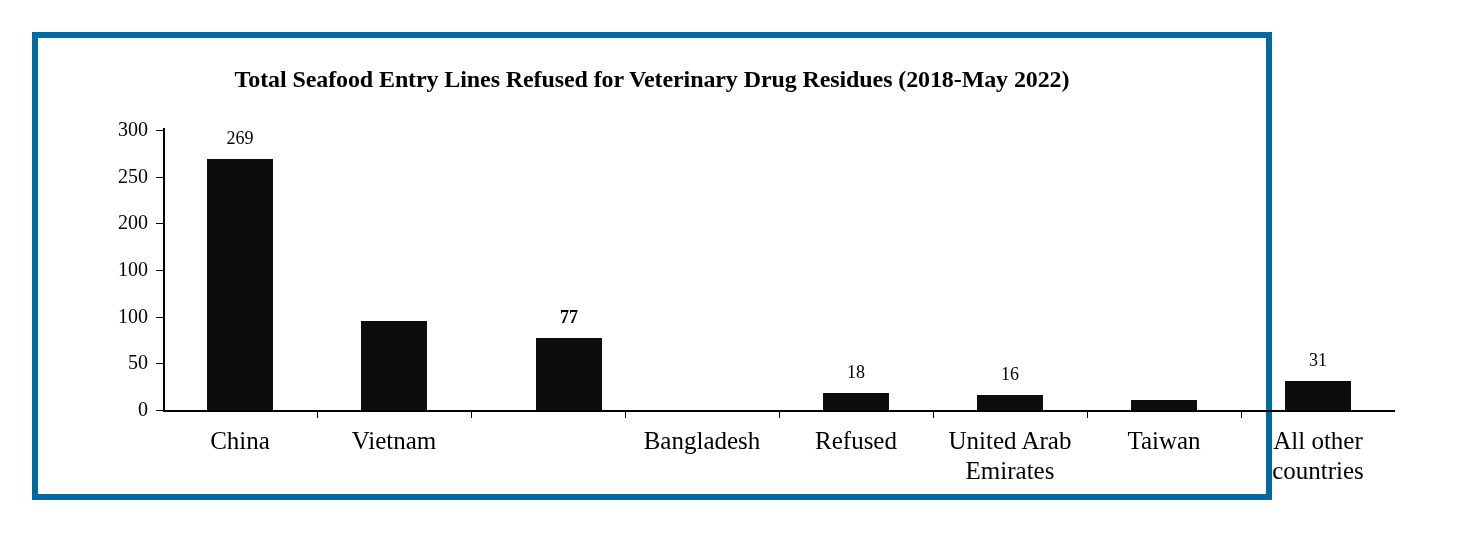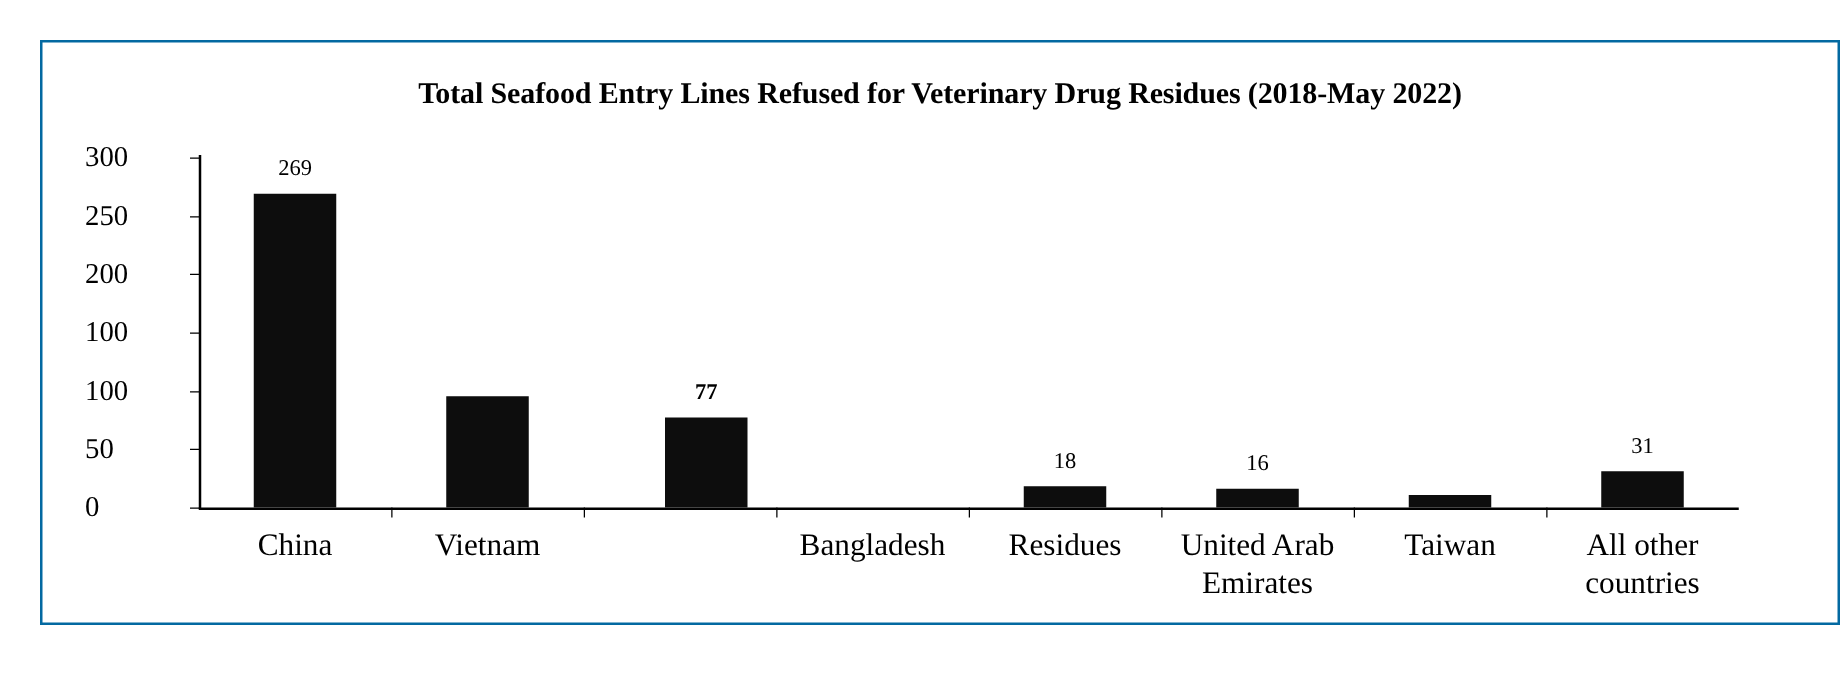--- a/index.html
+++ b/index.html
@@ -12,23 +12,23 @@
     height: 550px;
     font-family: "Liberation Serif", serif;
     color: #000000;
     overflow: hidden;
   }
 
   #figure {
     position: absolute;
     left: 32px;
     top: 32px;
-    width: 1440px;
+    width: 1240px;
     height: 468px;
-    border: 2px solid #0369a1;
+    border: 6px solid #0369a1;
     background: #ffffff;
     box-sizing: border-box;
   }
 
   #chart-title {
     position: absolute;
     left: 0;
     top: 28px;
     width: 100%;
     text-align: center;
@@ -44,22 +44,22 @@
     left: 0;
     top: 0;
     width: 100%;
     height: 100%;
   }
 
   .ytick-label {
     position: absolute;
     right: 0;
     width: 76px;
-    text-align: left;
-    font-size: 23px;
+    text-align: right;
+    font-size: 20px;
     line-height: 25px;
     font-family: "Liberation Serif", serif;
   }
   .ytick-wrap {
     position: absolute;
     left: 20px;
     width: 90px;
     height: 25px;
   }
   .ytick-mark {
@@ -190,21 +190,21 @@
     </div>
     <div class="xtick-sep" style="left:587px;"></div>
 
     <div class="cat-label" style="left:587px; width:154px;">Bangladesh</div>
     <div class="xtick-sep" style="left:741px;"></div>
 
     <div class="bar-slot" style="left:741px; width:154px;">
       <div class="bar-value" style="bottom:24px;">18</div>
       <div class="bar" style="height: 17px; background: rgb(13, 13, 13);"></div>
     </div>
-    <div class="cat-label" style="left:741px; width:154px;">Residues</div>
+    <div class="cat-label" style="left:741px; width:154px;">Refused</div>
     <div class="xtick-sep" style="left:895px;"></div>
 
     <div class="bar-slot" style="left:895px; width:154px;">
       <div class="bar-value" style="bottom:22px;">16</div>
       <div class="bar" style="height: 15px; background: rgb(13, 13, 13);"></div>
     </div>
     <div class="cat-label" style="left:900px; width:144px;">United Arab Emirates</div>
     <div class="xtick-sep" style="left:1049px;"></div>
 
     <div class="bar-slot" style="left:1049px; width:154px;">

